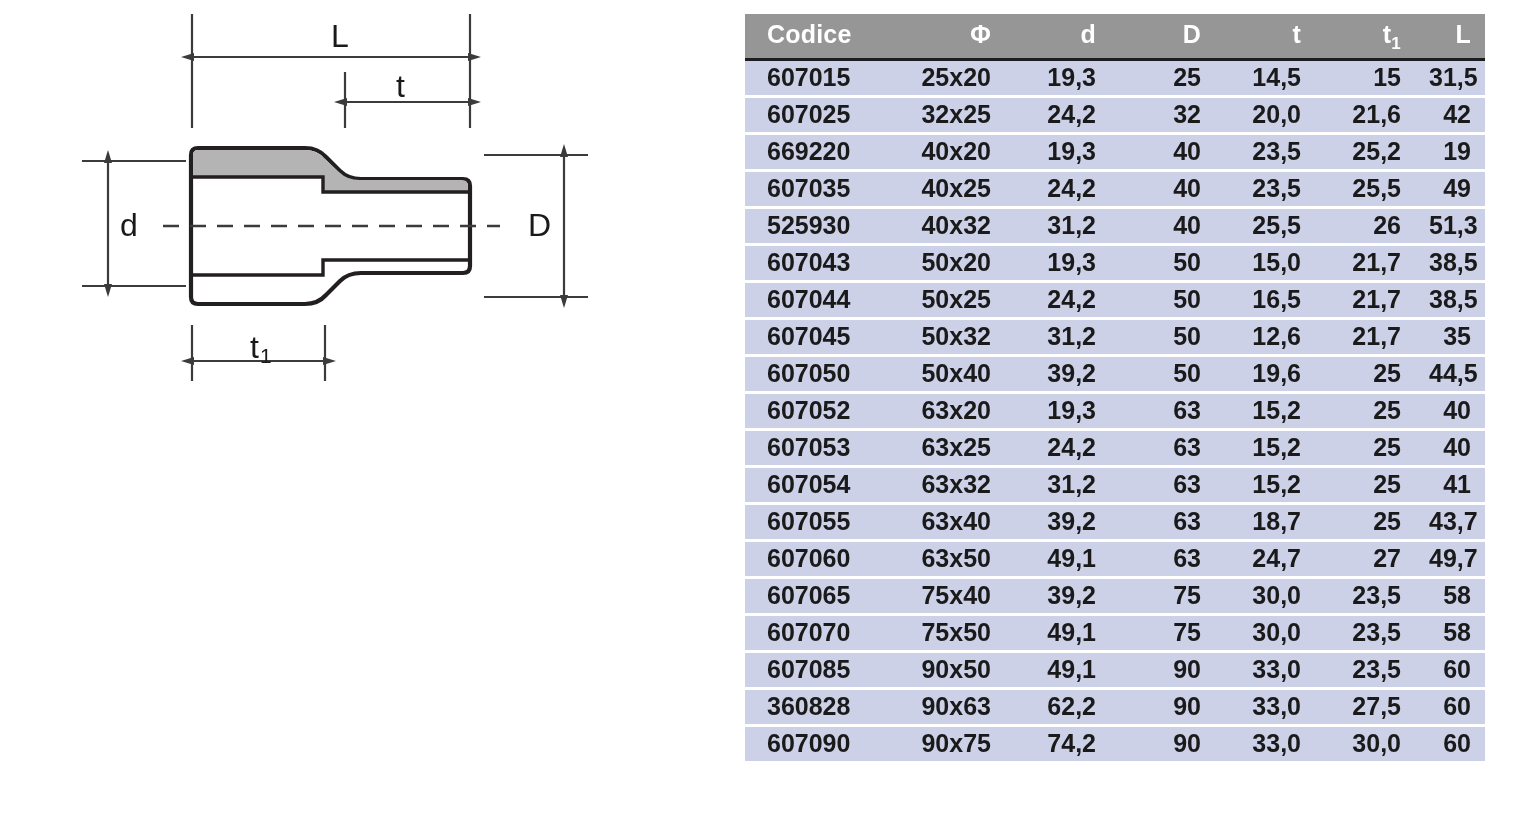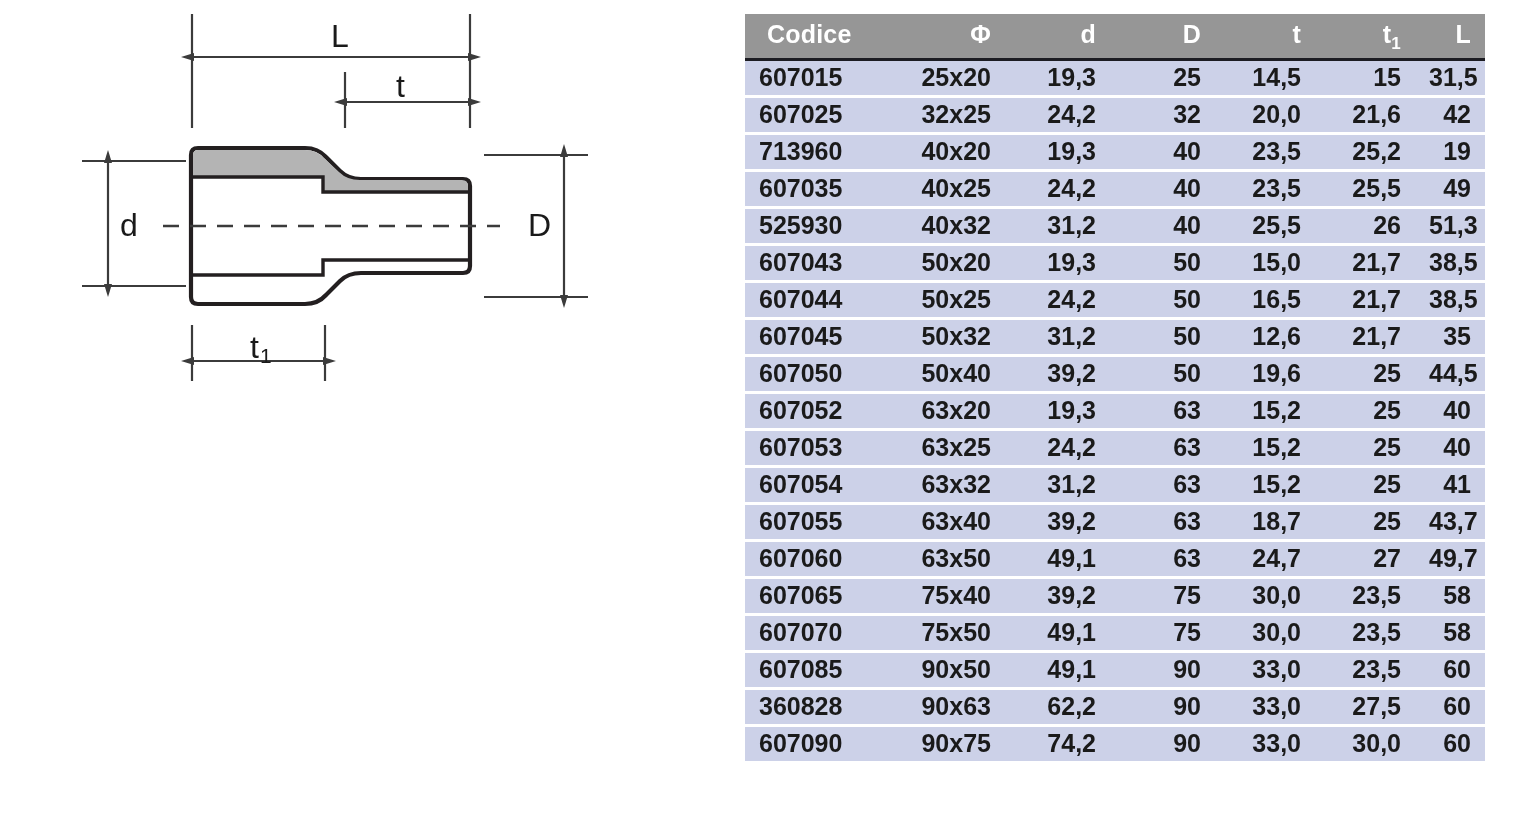--- a/index.html
+++ b/index.html
@@ -66,21 +66,21 @@
     color: #1a1a1a;
     font-size: 25px;
     font-weight: bold;
     text-align: right;
     padding: 2px 14px 3px 14px;
     border-bottom: 3px solid #ffffff;
     white-space: nowrap;
   }
   table.spec-table tbody td.col-code {
     text-align: left;
-    padding-left: 14px;
+    padding-left: 22px;
   }
   table.spec-table tbody tr:last-child td {
     border-bottom: none;
   }
 
   
   col.c-code { width: 130px; }
   col.c-phi  { width: 130px; }
   col.c-d    { width: 105px; }
   col.c-D    { width: 105px; }
@@ -259,21 +259,21 @@
           <tr>
             <td class="col-code">607025</td>
             <td>32x25</td>
             <td>24,2</td>
             <td>32</td>
             <td>20,0</td>
             <td>21,6</td>
             <td>42</td>
           </tr>
           <tr>
-            <td class="col-code">713960</td>
+            <td class="col-code">669220</td>
             <td>40x20</td>
             <td>19,3</td>
             <td>40</td>
             <td>23,5</td>
             <td>25,2</td>
             <td>19</td>
           </tr>
           <tr>
             <td class="col-code">607035</td>
             <td>40x25</td>

